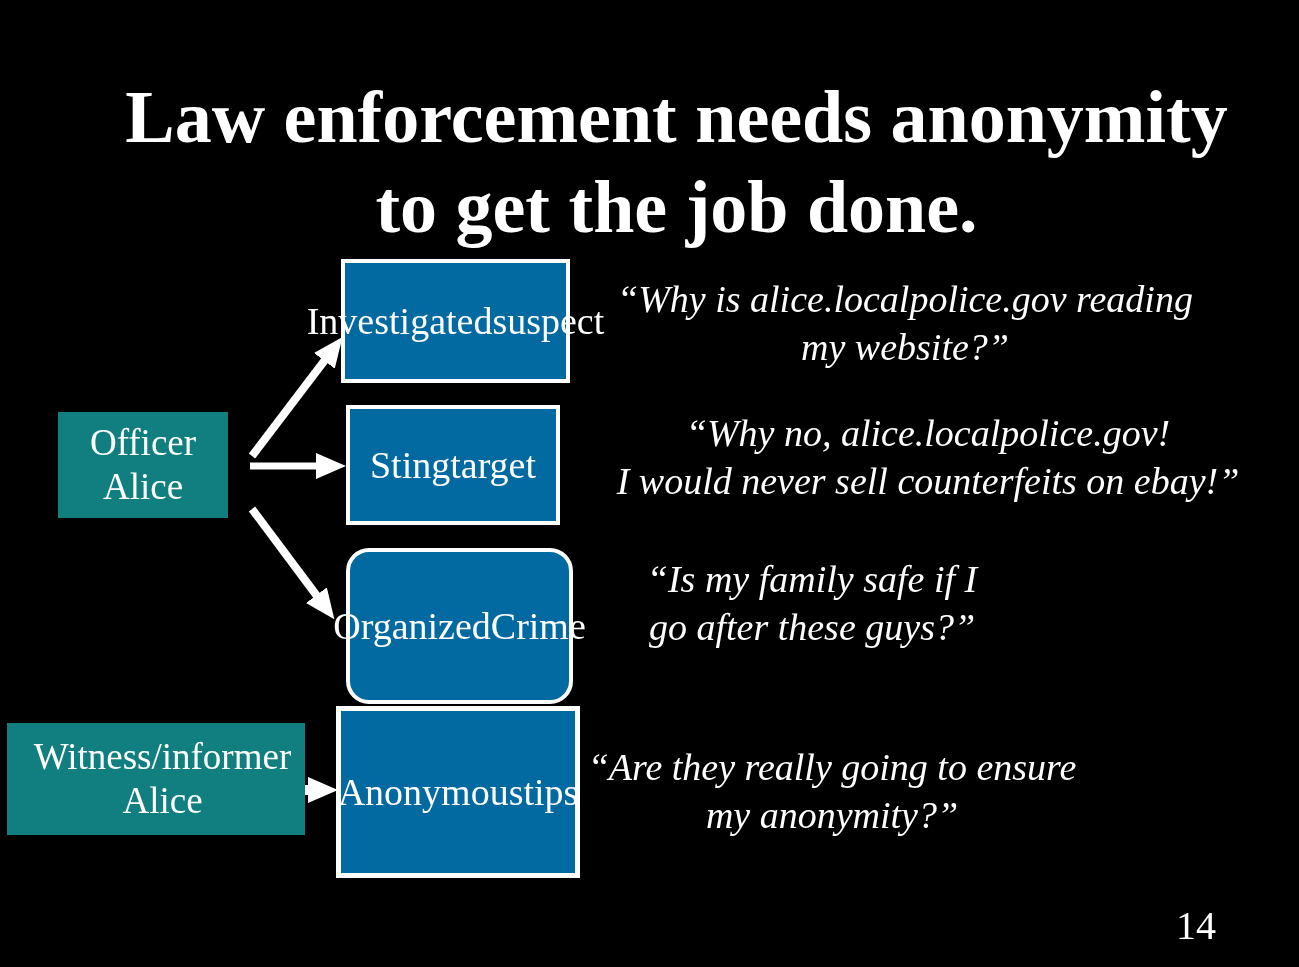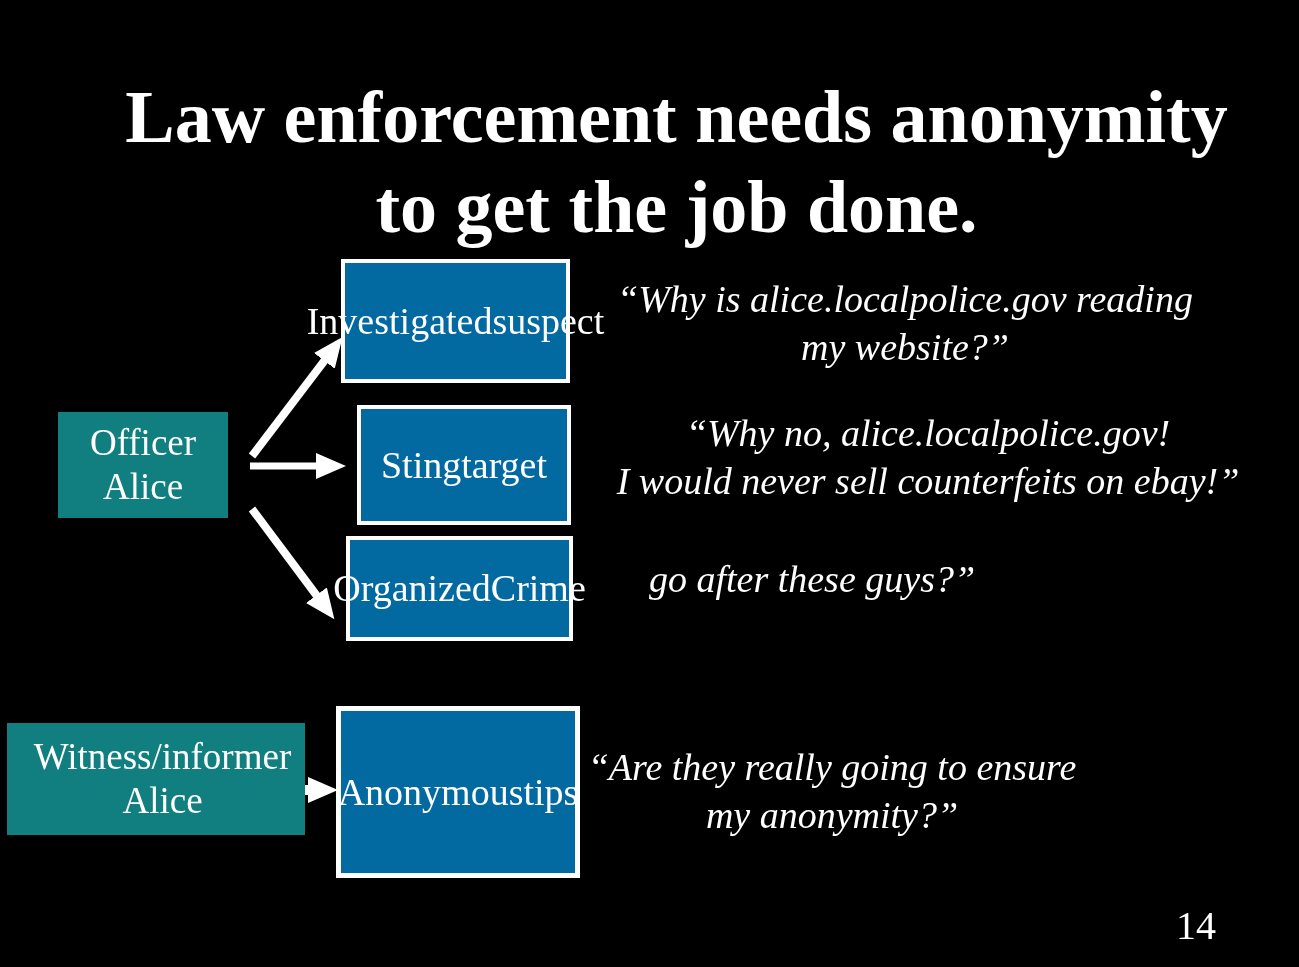--- a/index.html
+++ b/index.html
@@ -59,22 +59,22 @@
     display: flex;
     flex-direction: row;
     align-items: center;
     justify-content: center;
     text-align: center;
     font-size: 38px;
     line-height: 1.32;
     box-sizing: border-box;
   }
   #node-investigated { left: 341px; top: 259px; width: 229px; height: 124px; }
-  #node-sting        { left: 357px; top: 405px; width: 214px; height: 120px; justify-content: center; }
-  #node-organized    { left: 346px; top: 536px; width: 227px; height: 105px; }
+  #node-sting        { left: 346px; top: 405px; width: 214px; height: 120px; justify-content: center; }
+  #node-organized    { left: 346px; top: 548px; width: 227px; height: 156px; border-radius: 23px; }
   #node-anonymous    { left: 336px; top: 706px; width: 244px; height: 172px; border-width: 5px; }
   
   .quote {
     position: absolute;
     font-style: italic;
     font-size: 38px;
     line-height: 1.26;
     text-align: center;
     color: #fff;
   }
@@ -141,20 +141,21 @@
 
   <div class="quote" id="quote-suspect">
     <div>“Why is alice.localpolice.gov reading</div>
     <div>my website?”</div>
   </div>
   <div class="quote" id="quote-sting">
     <div>“Why no, alice.localpolice.gov!</div>
     <div>I would never sell counterfeits on ebay!”</div>
   </div>
   <div class="quote" id="quote-crime">
+    <div>“Is my family safe if I</div>
     <div>go after these guys?”</div>
   </div>
   <div class="quote" id="quote-tips">
     <div>“Are they really going to ensure</div>
     <div>my anonymity?”</div>
   </div>
 
   <div class="page-number">14</div>
 
 </div>

